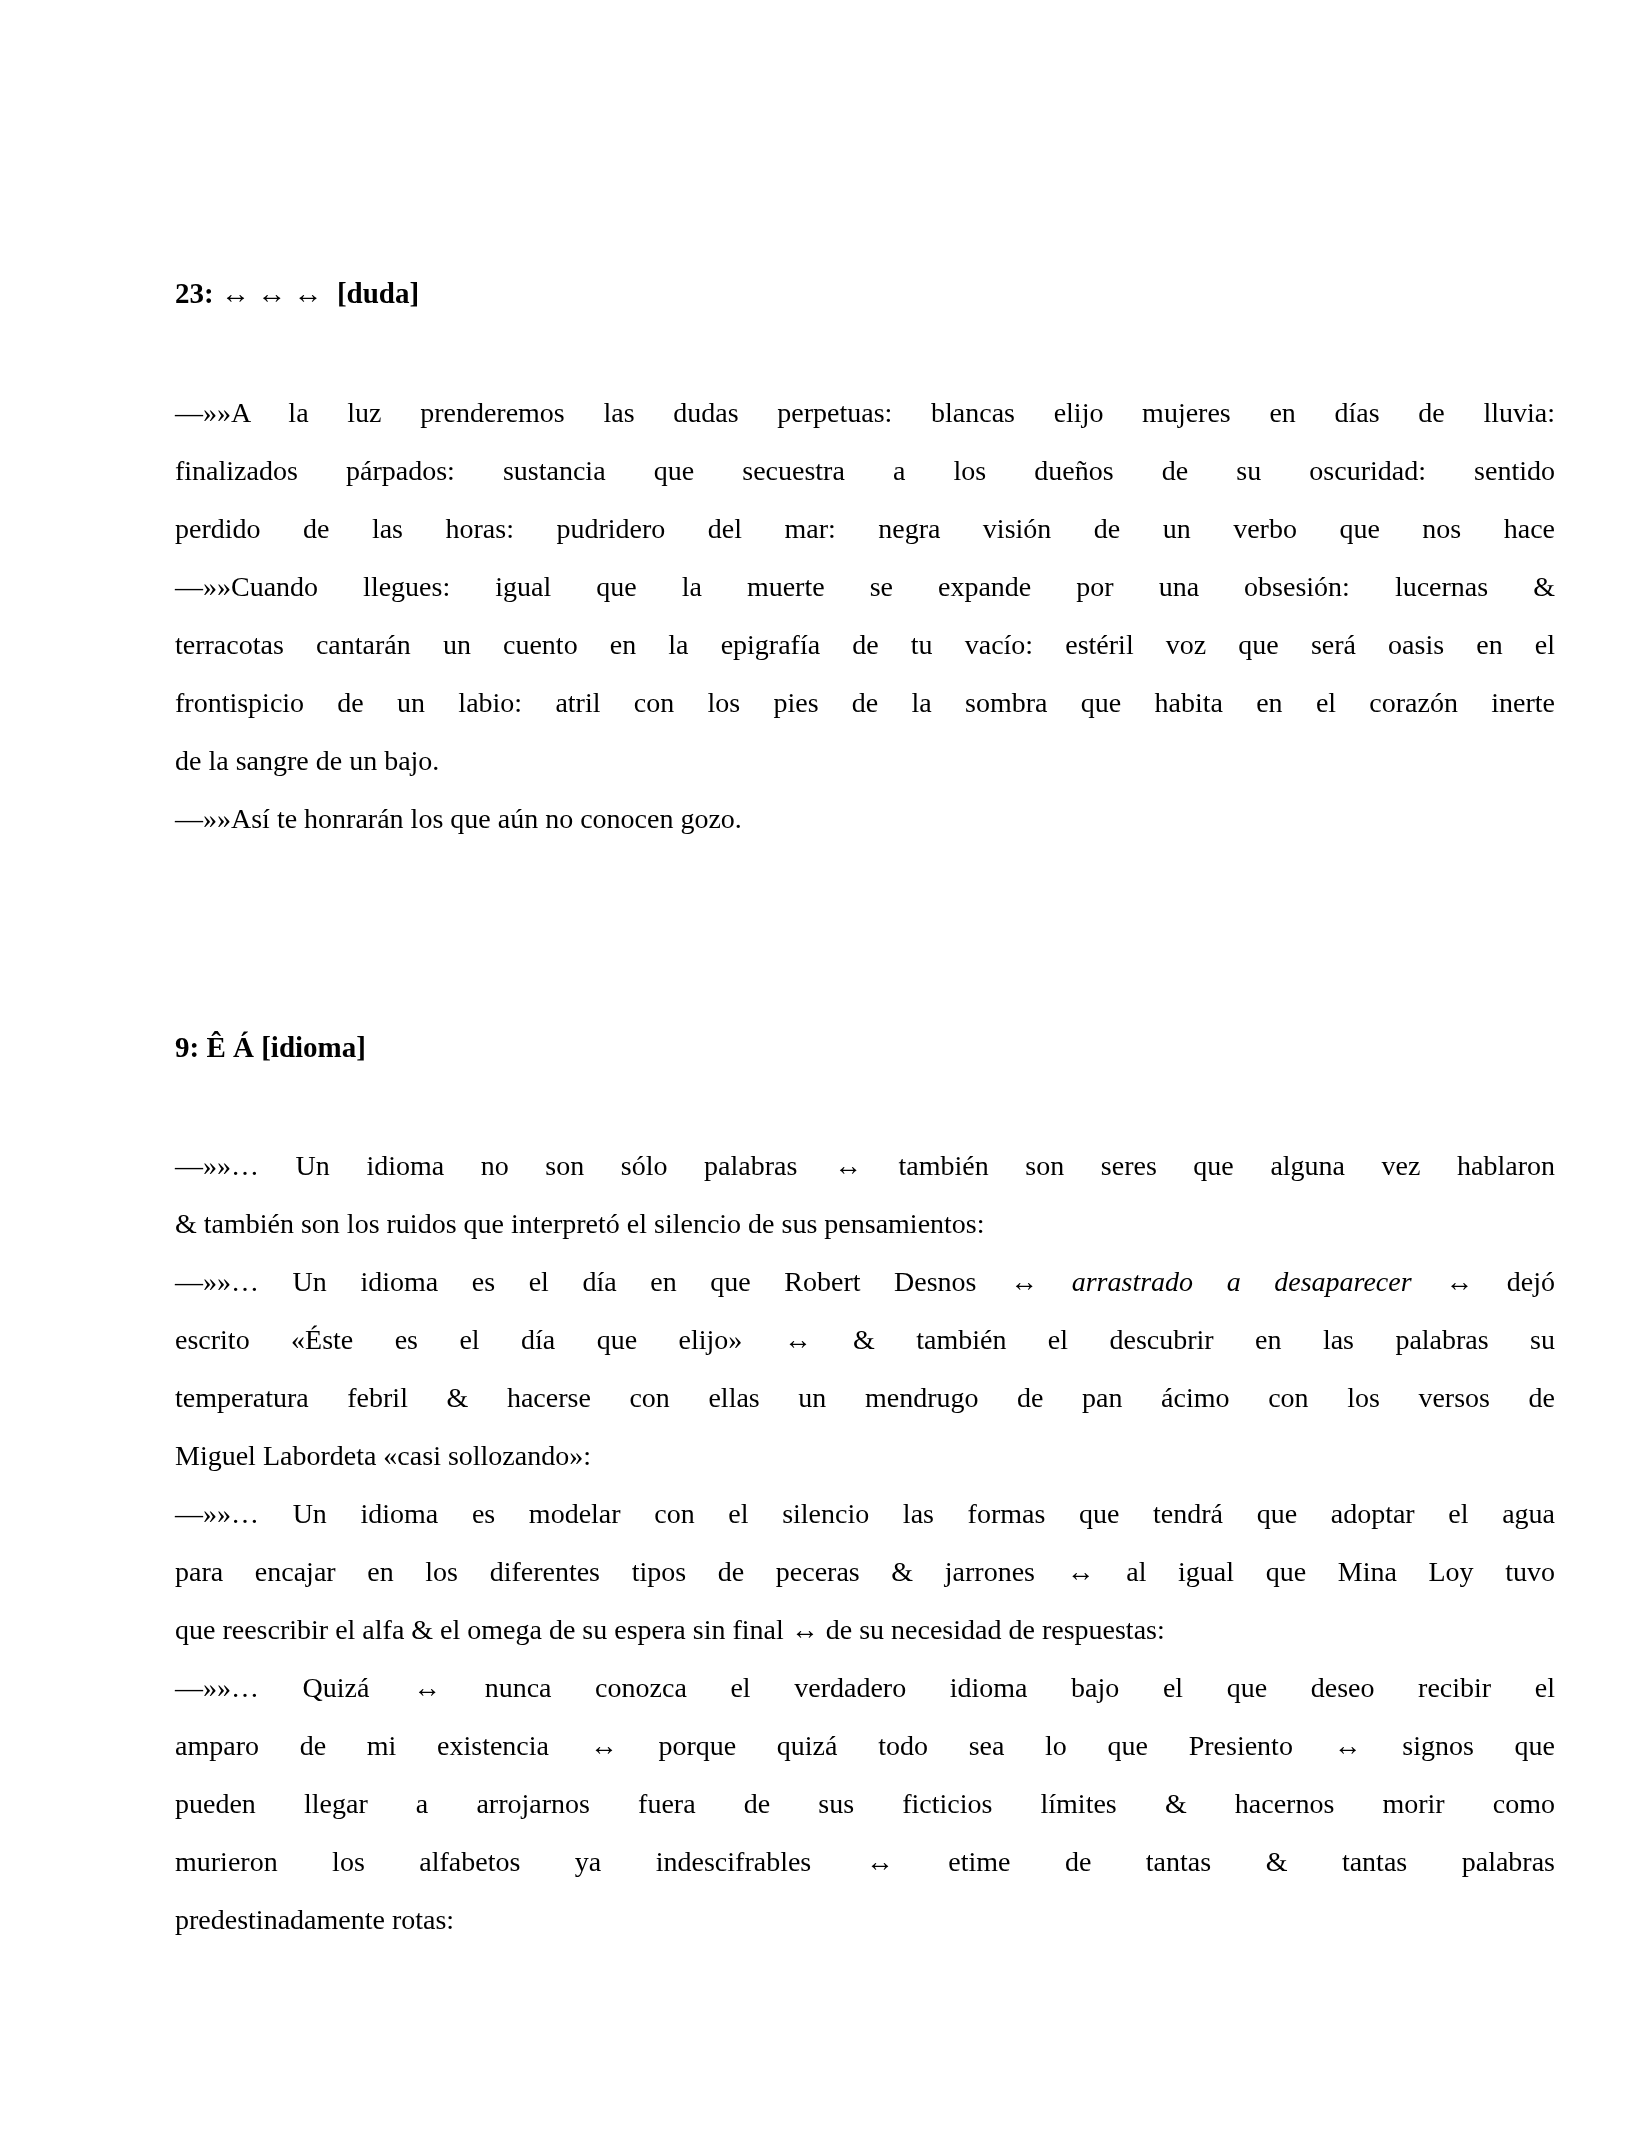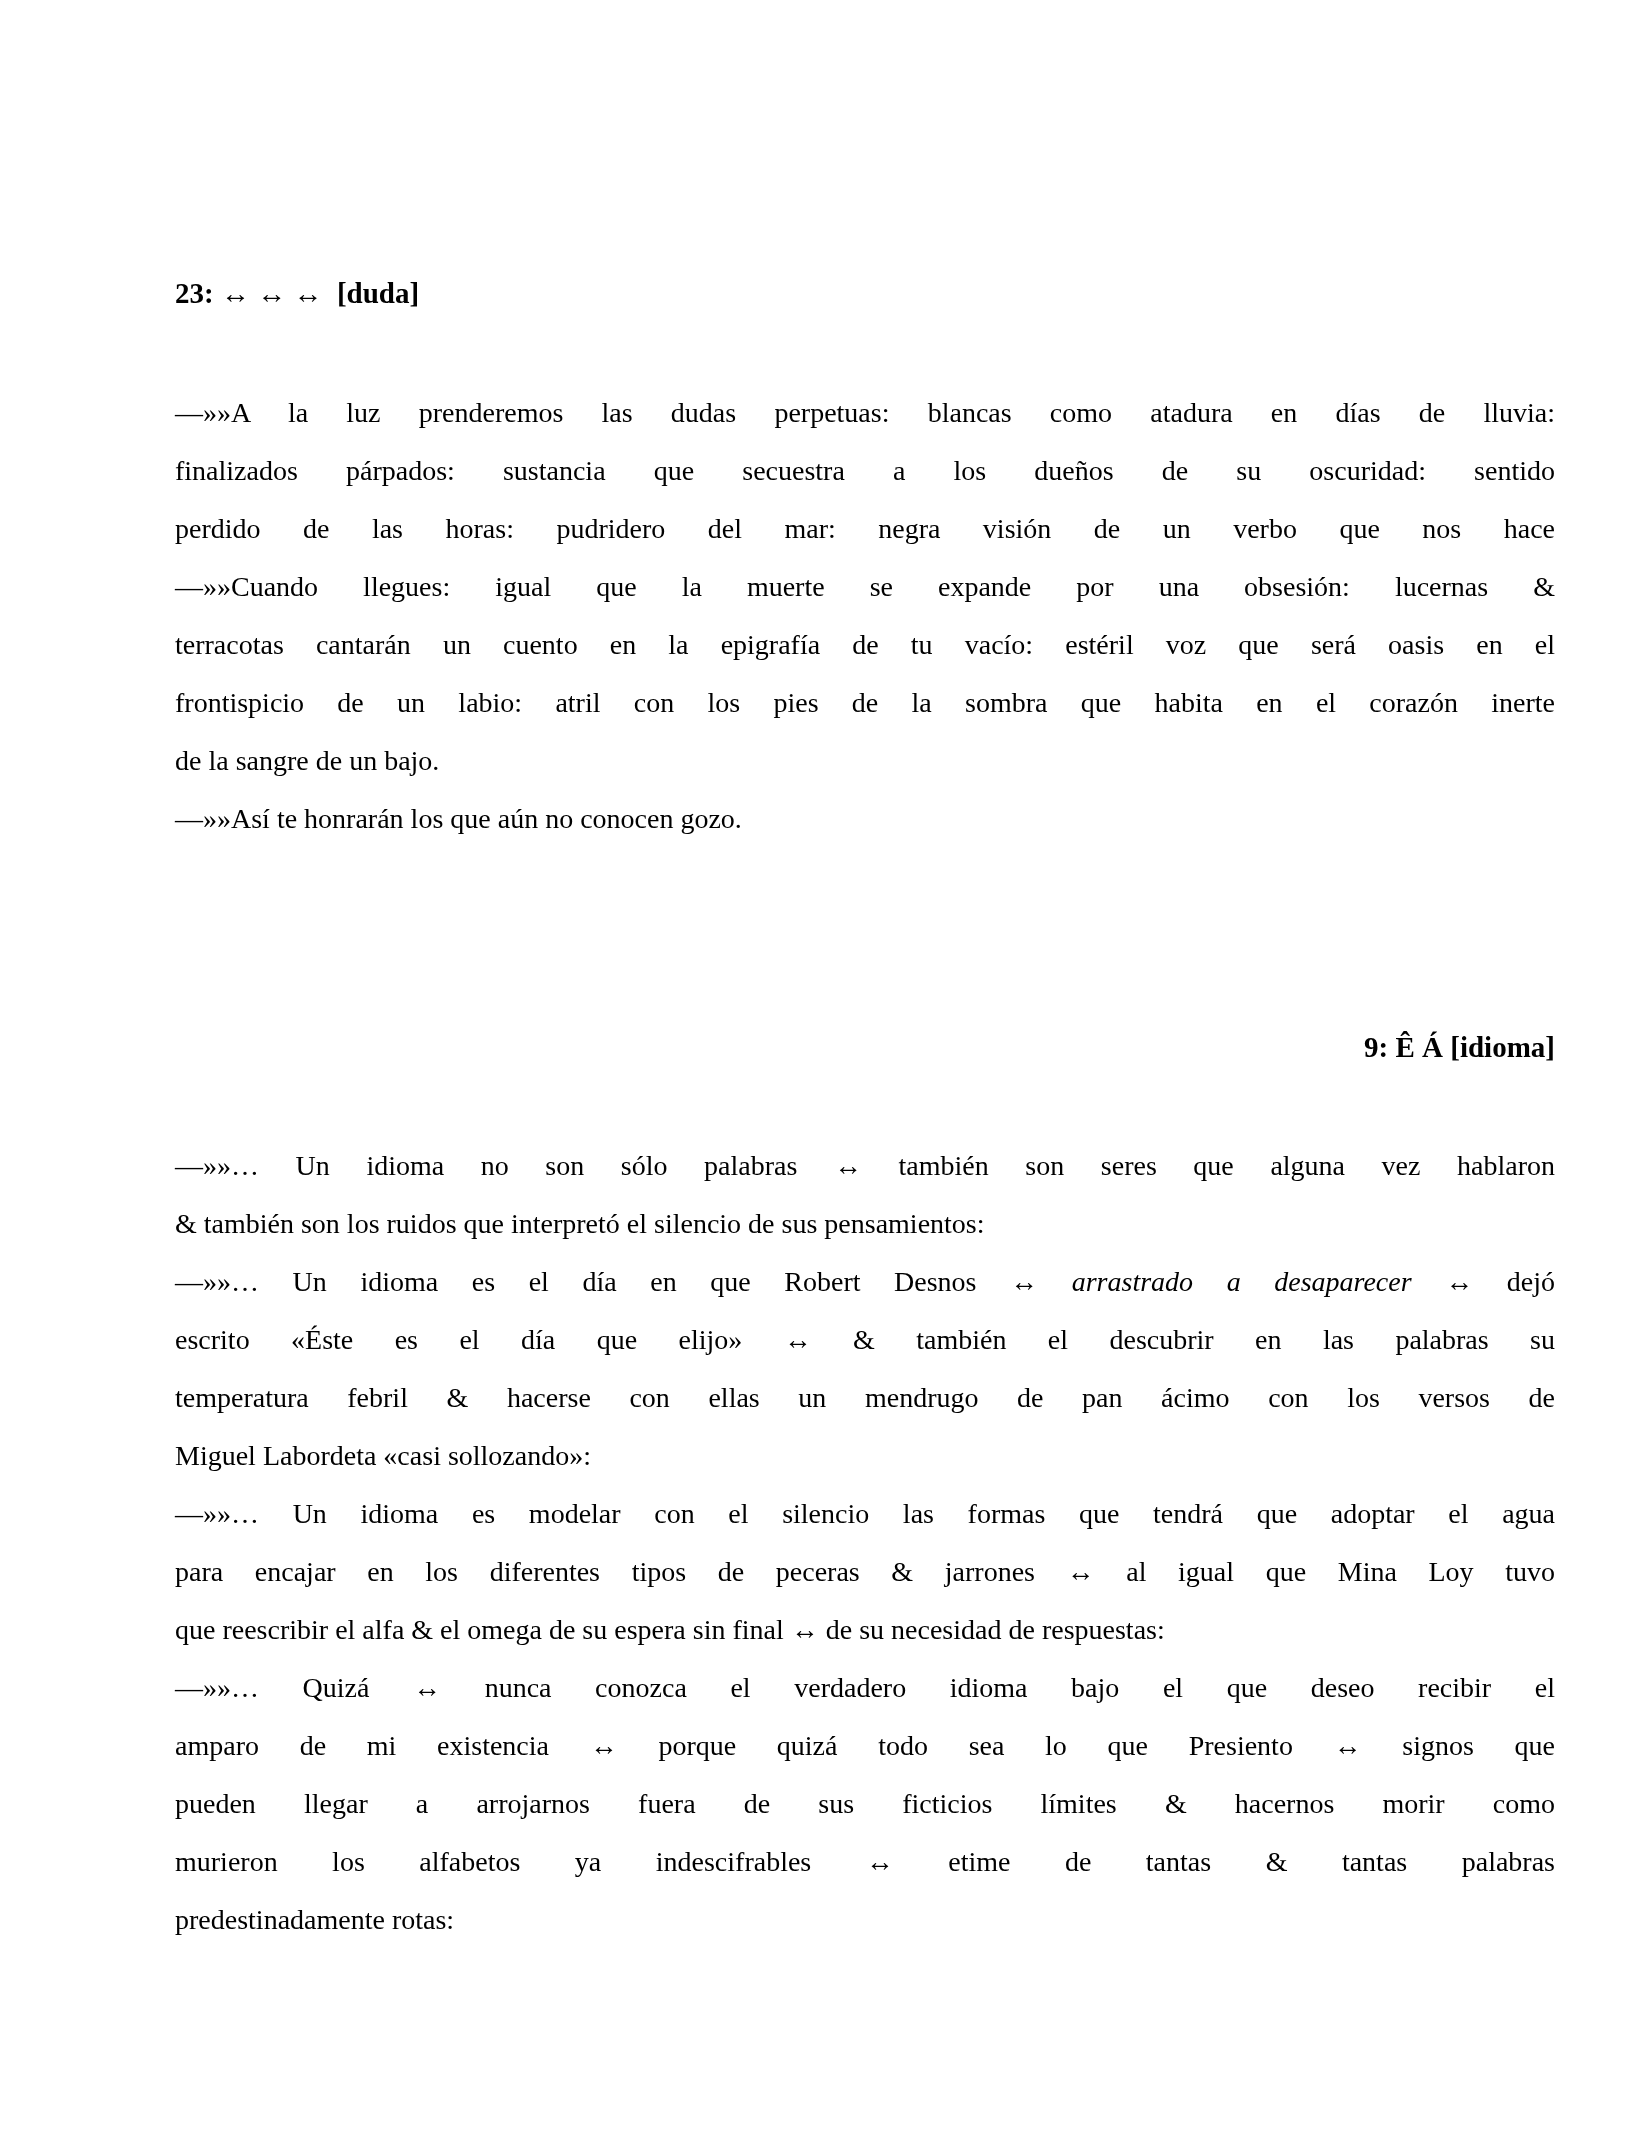--- a/index.html
+++ b/index.html
@@ -24,21 +24,20 @@
   .heading {
     font-size: 29px;
     font-weight: bold;
     line-height: 58px;
     margin: 0 0 62px 0;
     white-space: pre-wrap;
   }
   .heading.second {
     margin-top: 170px;
     margin-bottom: 61px;
-    text-align: right;
   }
   .para {
     margin: 0;
   }
   .line {
     text-align: justify;
     text-align-last: justify;
   }
   .line.last {
     text-align-last: left;
@@ -48,21 +47,21 @@
   }
 </style>
 </head>
 <body>
 
 <div class="page">
 
   <h2 class="heading">23: ↔ ↔ ↔  [duda]</h2>
 
   <div class="para">
-    <div class="line">—»»A la luz prenderemos las dudas perpetuas: blancas como atadura en días de lluvia:</div>
+    <div class="line">—»»A la luz prenderemos las dudas perpetuas: blancas elijo mujeres en días de lluvia:</div>
     <div class="line">finalizados párpados: sustancia que secuestra a los dueños de su oscuridad: sentido</div>
     <div class="line">perdido de las horas: pudridero del mar: negra visión de un verbo que nos hace</div>
   </div>
 
   <div class="para">
     <div class="line">—»»Cuando llegues: igual que la muerte se expande por una obsesión: lucernas &amp;</div>
     <div class="line">terracotas cantarán un cuento en la epigrafía de tu vacío: estéril voz que será oasis en el</div>
     <div class="line">frontispicio de un labio: atril con los pies de la sombra que habita en el corazón inerte</div>
     <div class="line last">de la sangre de un bajo.</div>
   </div>

